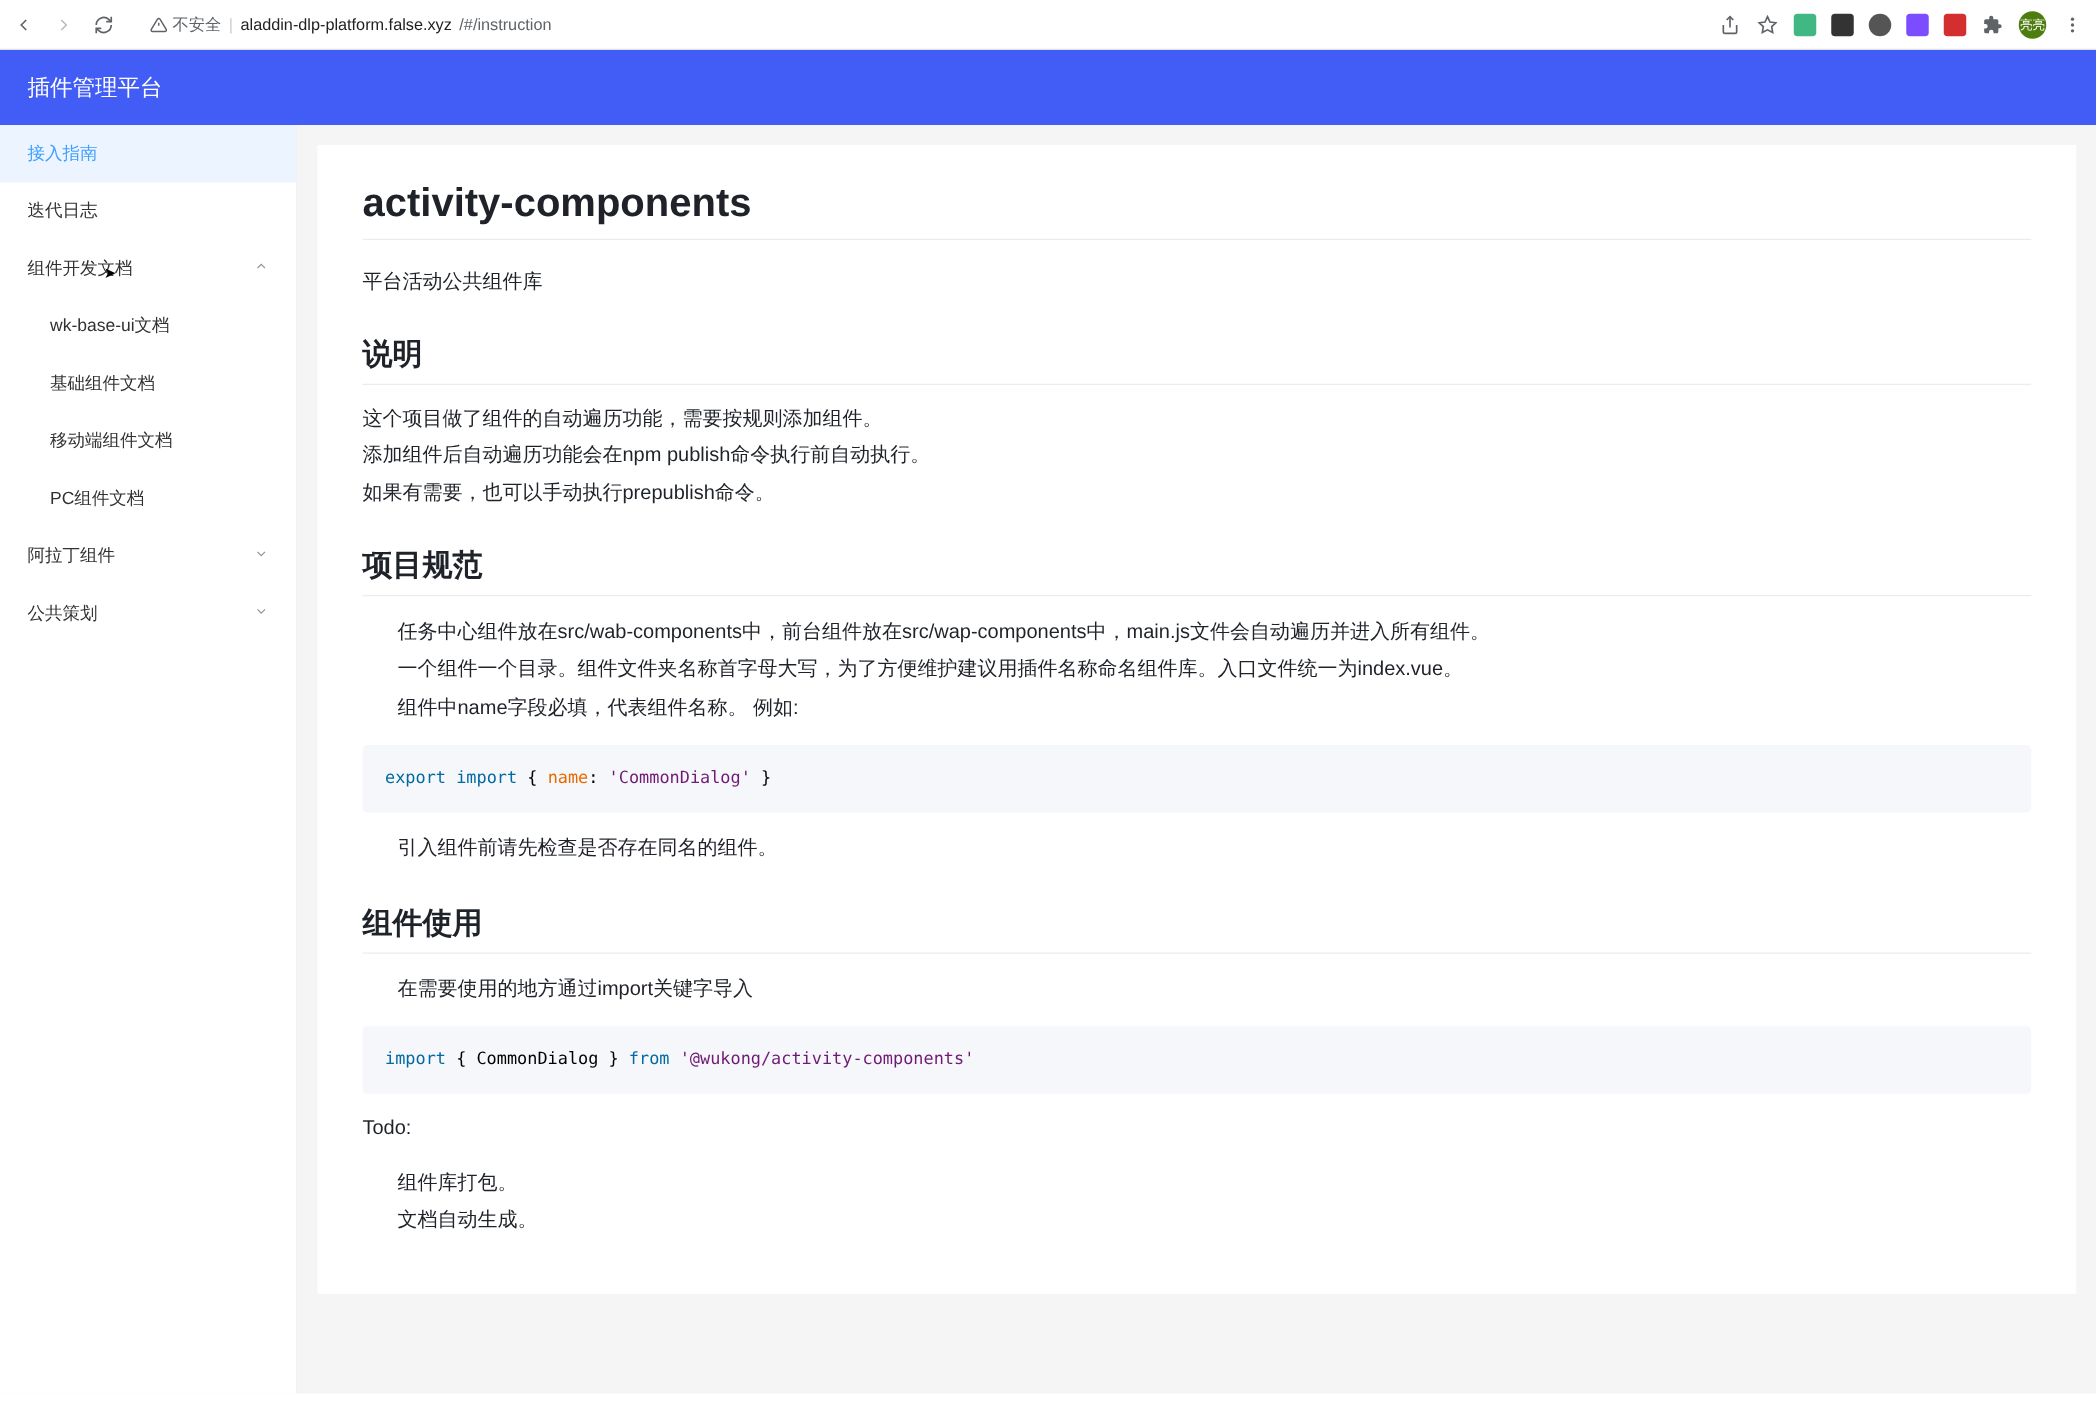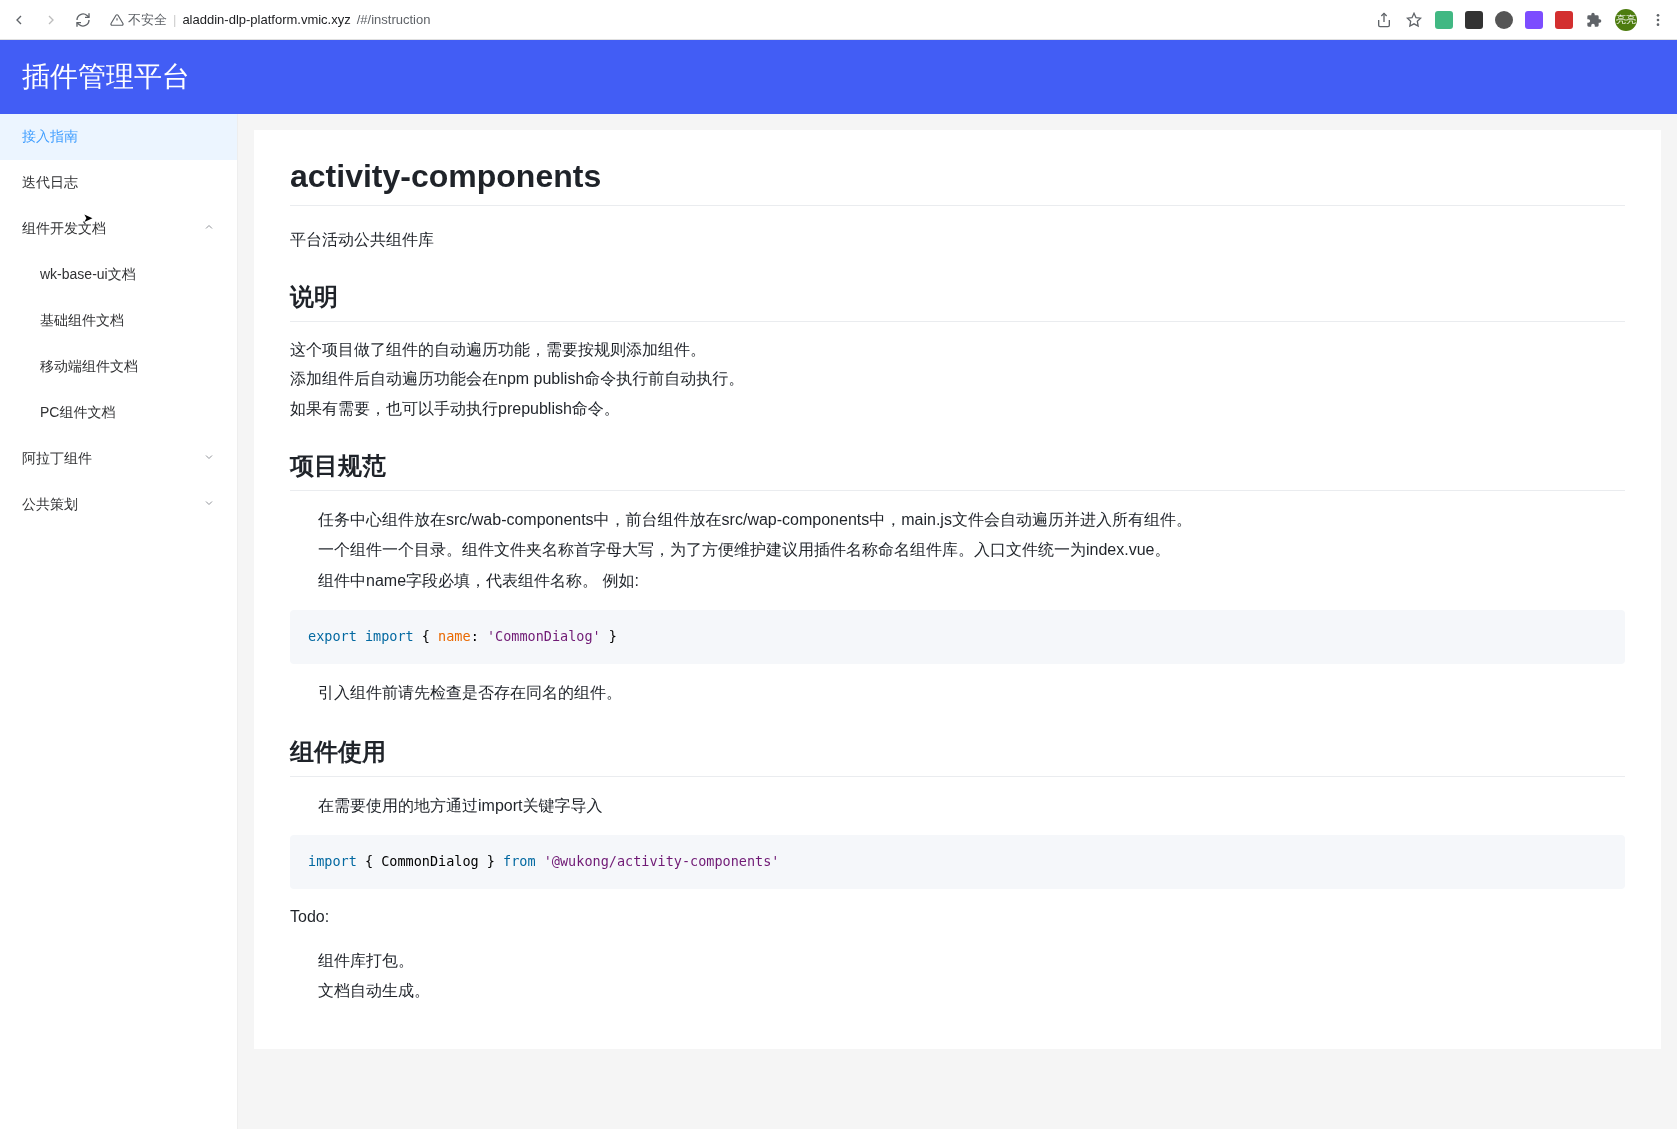--- a/index.html
+++ b/index.html
@@ -1,34 +1,34 @@
 <!DOCTYPE html>
 <html><head>
 <meta charset="utf-8">
 <style>
 * { margin: 0; padding: 0; box-sizing: border-box; }
 body { font-family: -apple-system, BlinkMacSystemFont, "Segoe UI", "PingFang SC", "Microsoft YaHei", sans-serif; background: #fff; }
 
 
-.browser-bar { height: 40px; display: flex; align-items: center; padding: 0 10px; gap: 10px; border-bottom: 1px solid #e0e0e0; }
+.browser-bar { height: 40px; display: flex; align-items: center; padding: 0 10px; gap: 20px; border-bottom: 1px solid #e0e0e0; }
 .nav-icons { display: flex; align-items: center; gap: 14px; }
 .nav-icon { width: 18px; height: 18px; display: flex; align-items: center; justify-content: center; color: #5f6368; cursor: pointer; }
 .nav-icon.disabled { color: #bdbdbd; cursor: default; }
 .url-area { flex: 1; display: flex; align-items: center; gap: 6px; padding: 0 8px; height: 28px; border-radius: 14px; color: #5f6368; font-size: 13px; }
 .insecure { display: flex; align-items: center; gap: 4px; color: #5f6368; font-size: 13px; }
 .url-host { color: #202124; }
 .url-path { color: #5f6368; }
 .toolbar-right { display: flex; align-items: center; gap: 12px; }
 .toolbar-icon { width: 18px; height: 18px; display: flex; align-items: center; justify-content: center; color: #5f6368; }
 .ext-icon { width: 18px; height: 18px; border-radius: 3px; }
 .avatar { width: 22px; height: 22px; border-radius: 50%; background: #4d7c0f; color: #fff; font-size: 10px; display: flex; align-items: center; justify-content: center; }
 
 
 .page-header { background: #425df5; color: #fff; padding: 18px 22px; }
-.page-header h1 { font-size: 28px; font-weight: 500; }
+.page-header h1 { font-size: 18px; font-weight: 500; }
 
 
 .layout { display: flex; min-height: calc(100vh - 40px - 74px); background: #f5f5f5; }
 
 
 .sidebar { width: 238px; background: #fff; border-right: 1px solid #eee; }
 .side-item { padding: 14px 22px; font-size: 14px; color: #303133; cursor: pointer; display: flex; justify-content: space-between; }
 .side-item.active { background: #ecf5ff; color: #409eff; }
 .side-sub { padding: 14px 22px 14px 40px; font-size: 14px; color: #303133; cursor: pointer; }
 .chevron { color: #909399; }
@@ -79,21 +79,21 @@
   <div class="url-area">
     <span class="insecure">
       <svg width="14" height="14" viewBox="0 0 24 24" fill="none" stroke="currentColor" stroke-width="2">
           <path d="M12 9v4"></path>
           <path d="M12 17h.01"></path>
           <path d="M10.3 3.9 1.8 18a2 2 0 0 0 1.7 3h17a2 2 0 0 0 1.7-3L13.7 3.9a2 2 0 0 0-3.4 0z"></path>
         </svg>
       <span>不安全</span>
     </span>
     <span style="color:#ccc">|</span>
-    <span class="url-host">aladdin-dlp-platform.vmic.xyz</span>
+    <span class="url-host">aladdin-dlp-platform.false.xyz</span>
       <span class="url-path">/#/instruction</span>
   </div>
   <div class="toolbar-right">
     <div class="toolbar-icon">
         <svg width="16" height="16" viewBox="0 0 24 24" fill="none" stroke="currentColor" stroke-width="2">
           <path d="M4 12v8a2 2 0 0 0 2 2h12a2 2 0 0 0 2-2v-8"></path>
           <polyline points="16 6 12 2 8 6"></polyline>
           <line x1="12" y1="2" x2="12" y2="15"></line>
         </svg>
       </div>

